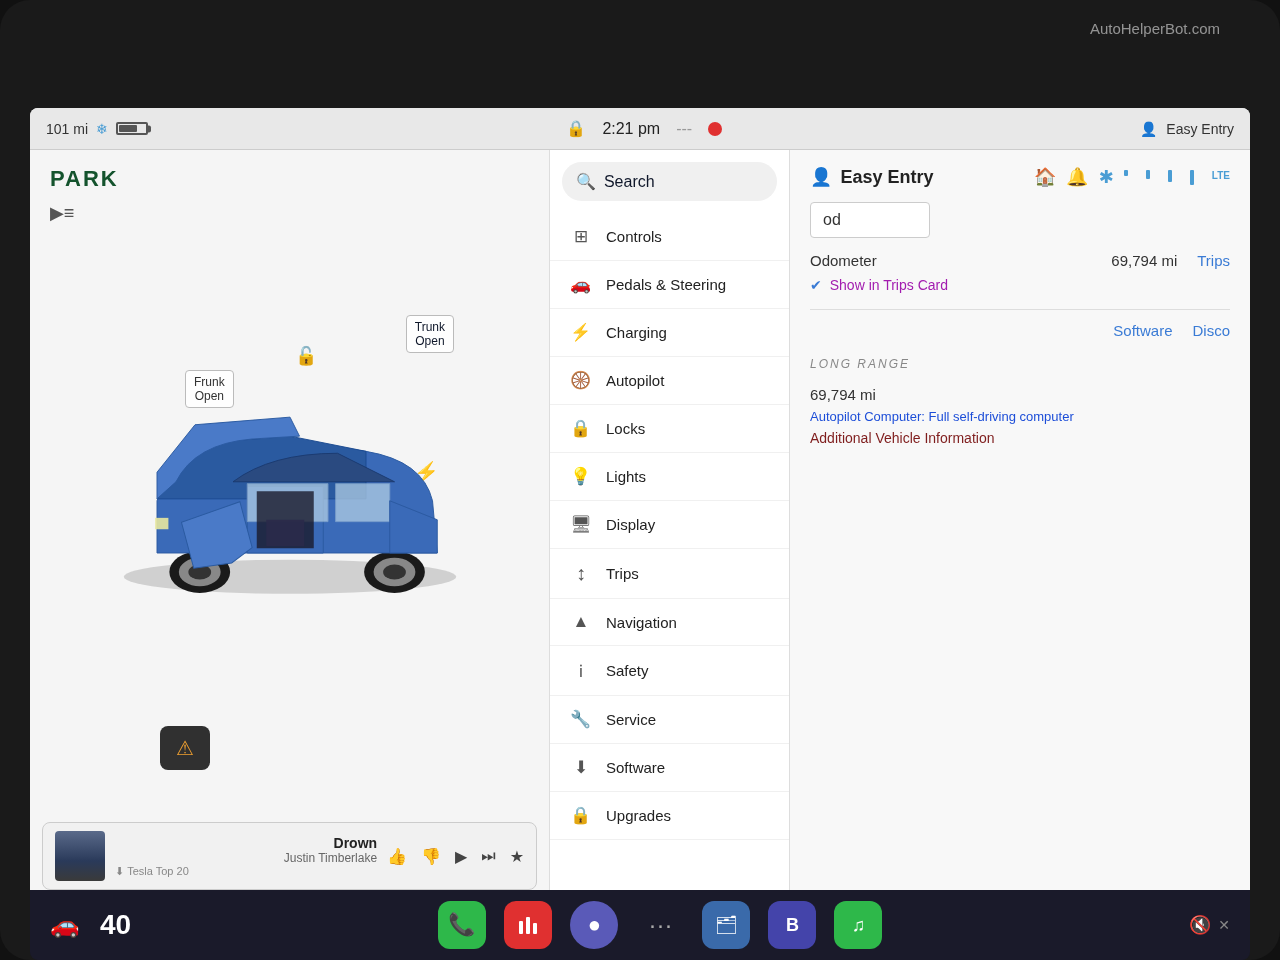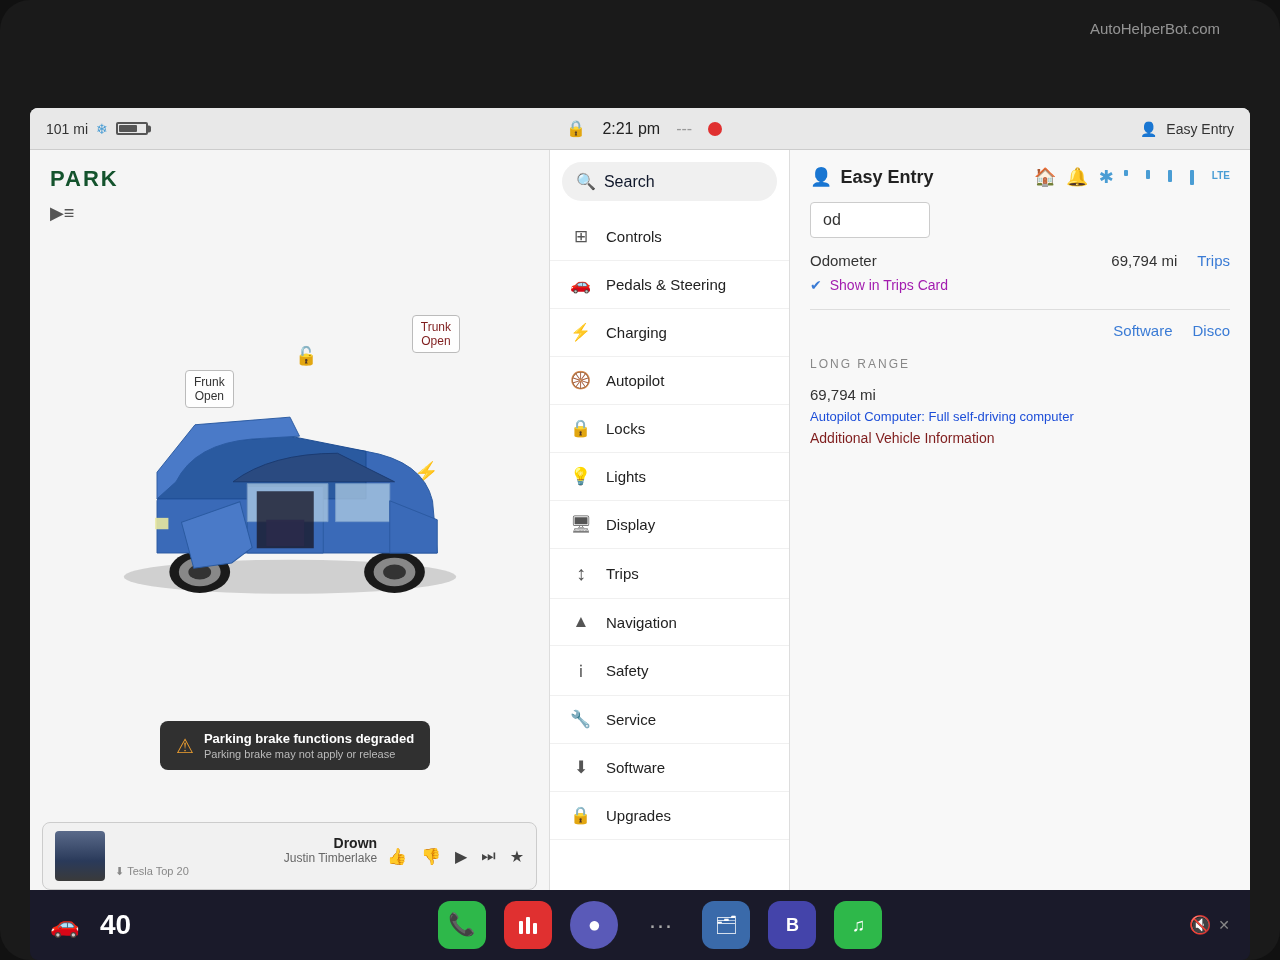--- a/index.html
+++ b/index.html
@@ -149,27 +149,27 @@
       padding: 4px 8px;
       border-radius: 4px;
       font-size: 12px;
       color: #333;
       text-align: center;
     }
 
     .trunk-label {
       position: absolute;
       top: 165px;
-      right: 89px;
+      right: 95px;
       background: rgba(255,255,255,0.9);
       border: 1px solid #bbb;
       padding: 4px 8px;
       border-radius: 4px;
       font-size: 12px;
-      color: #7f1d1d;
+      color: #0f172a;
       text-align: center;
     }
 
     .lock-indicator {
       position: absolute;
       top: 195px;
       left: 265px;
       font-size: 18px;
       color: #555;
     }
@@ -445,20 +445,21 @@
       letter-spacing: 1px;
       font-family: Georgia, serif;
       margin-bottom: 4px;
     }
     .model-sub {
       font-size: 12px;
       color: #888;
       letter-spacing: 2px;
       line-height: 1.6;
       margin-bottom: 12px;
+      font-style: italic;
     }
     .mileage {
       font-size: 15px;
       color: #333;
       margin-bottom: 6px;
     }
     .vin {
       font-size: 14px;
       color: #444;
       margin-bottom: 10px;
@@ -632,24 +633,20 @@
 
           <path d="M58,128 L72,128 L72,140 L58,140 Z" fill="#e8e8a0" opacity="0.9"></path>
 
           <path d="M165,100 L225,100 L225,160 L165,160 Z" fill="#1a1a2a" opacity="0.8"></path>
           <path d="M175,130 L215,130 L215,158 L175,158 Z" fill="#2a2a4a" opacity="0.9"></path>
         </svg>
       </div>
 
       <div class="warning-banner">
         <span class="warning-triangle">⚠</span>
-        <div>
-          <div class="warning-text-main">Parking brake functions degraded</div>
-          <div class="warning-text-sub">Parking brake may not apply or release</div>
-        </div>
       </div>
 
       <div class="music-player">
         <div class="album-art">
           <div class="album-art-silhouette"></div>
         </div>
         <div class="music-info">
           <div class="music-title">Drown</div>
           <div class="music-artist">Justin Timberlake</div>
           <div class="music-source">

